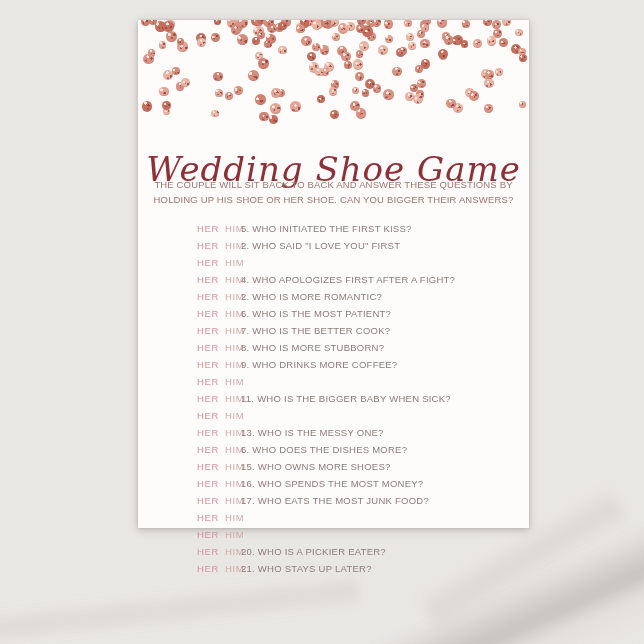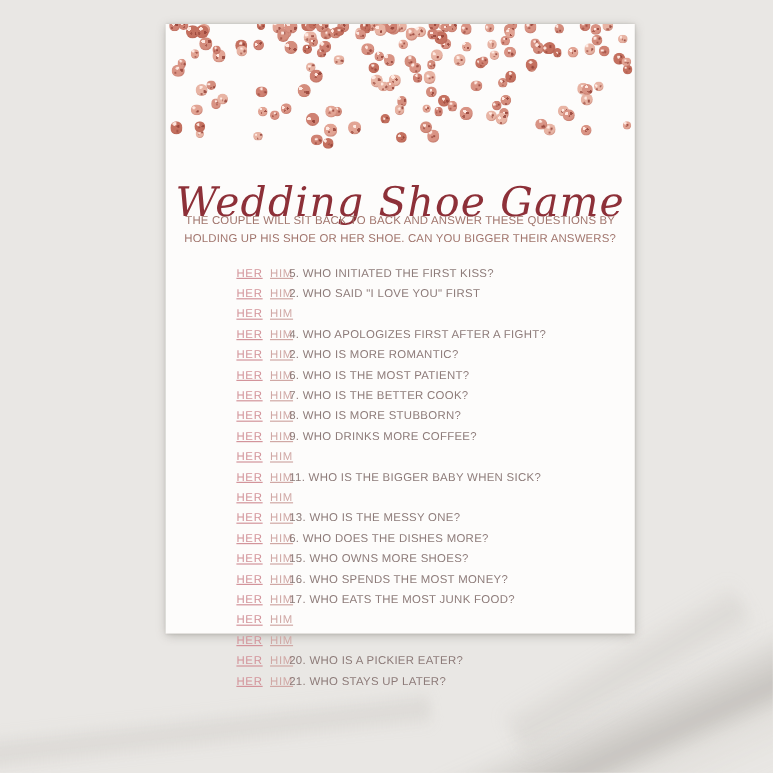--- a/index.html
+++ b/index.html
@@ -57,21 +57,21 @@
     text-align:center;
     font-size:9.5px;line-height:15px;letter-spacing:.15px;
     color:var(--instructions-color,#a1756d);
   }
   .questions{
     position:absolute;top:199px;left:0;width:100%;
   }
   .qrow{position:relative;height:17px;}
   .opt{
     position:absolute;top:50%;transform:translateY(-50%);
-    font-size:9.5px;letter-spacing:.6px;white-space:nowrap;text-decoration:underline;
+    font-size:9.5px;letter-spacing:.6px;white-space:nowrap;
   }
   .opt-her{left:59px;color:var(--her-color,#d3949b);}
   .opt-him{left:87px;color:var(--him-color,#d0a8a5);}
   .qtext{
     position:absolute;left:103px;top:50%;transform:translateY(-50%);
     font-size:9.5px;letter-spacing:.25px;white-space:nowrap;
     color:var(--question-color,#8d7b79);
   }
   .event-title{
     position:absolute;top:561px;left:0;width:100%;

